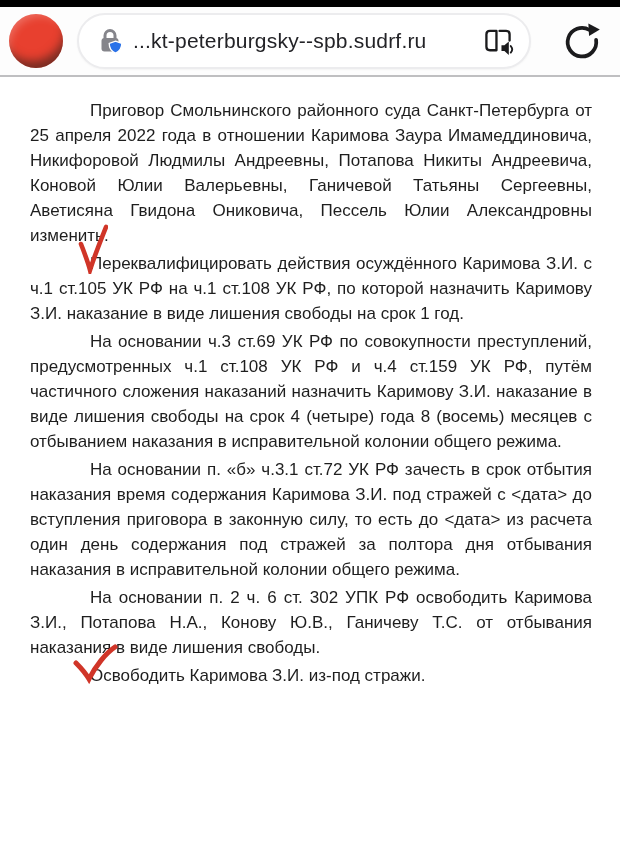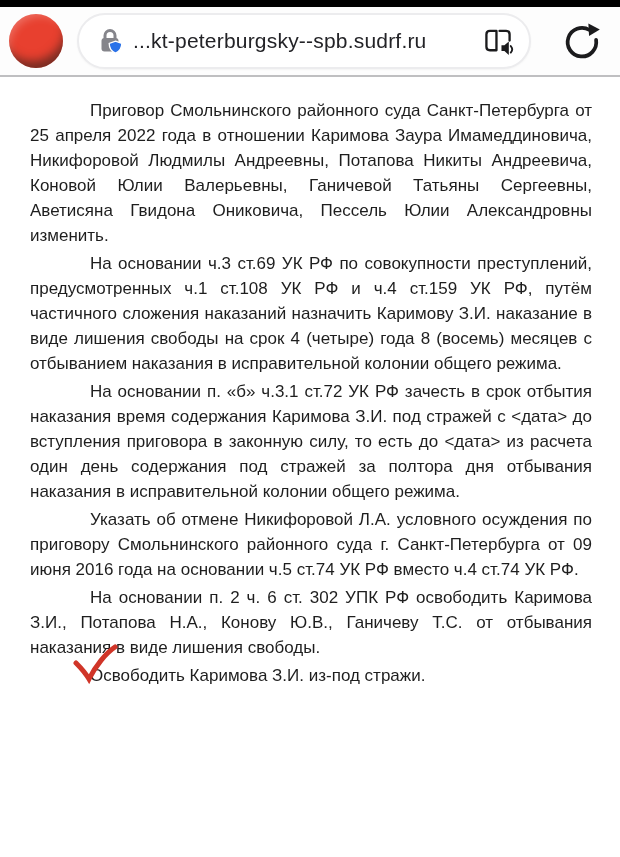--- a/index.html
+++ b/index.html
@@ -99,26 +99,31 @@
     </button>
 
   </div>
 
   <div class="divider"></div>
 
   <main class="doc">
 
     <p>Приговор Смольнинского районного суда Санкт-Петербурга от 25 апреля 2022 года в отношении Каримова Заура Имамеддиновича, Никифоровой Людмилы Андреевны, Потапова Никиты Андреевича, Коновой Юлии Валерьевны, Ганичевой Татьяны Сергеевны, Аветисяна Гвидона Ониковича, Пессель Юлии Александровны изменить.</p>
 
+    <p>
+      <svg class="check check-1" width="32" height="50" viewBox="0 0 32 50" aria-hidden="true">
+        <path d="M5 20 C8 28 12 38 14 46 C18.5 32 26 13 30 3" fill="none" stroke="#d03528" stroke-width="4.6" stroke-linecap="round"></path>
+      </svg>
+      <span>Переквалифицировать действия осуждённого Каримова З.И. с ч.1 ст.105 УК РФ на ч.1 ст.108 УК РФ, по которой назначить Каримову З.И. наказание в виде лишения свободы на срок 1 год.</span>
+    </p>
 
     <p>На основании ч.3 ст.69 УК РФ по совокупности преступлений, предусмотренных ч.1 ст.108 УК РФ и ч.4 ст.159 УК РФ, путём частичного сложения наказаний назначить Каримову З.И. наказание в виде лишения свободы на срок 4 (четыре) года 8 (восемь) месяцев с отбыванием наказания в исправительной колонии общего режима.</p>
 
     <p>На основании п. «б» ч.3.1 ст.72 УК РФ зачесть в срок отбытия наказания время содержания Каримова З.И. под стражей с &lt;дата&gt; до вступления приговора в законную силу, то есть до &lt;дата&gt; из расчета один день содержания под стражей за полтора дня отбывания наказания в исправительной колонии общего режима.</p>
 
-    <p>Указать об отмене Никифоровой Л.А. условного осуждения по приговору Смольнинского районного суда г. Санкт-Петербурга от 09 июня 2016 года на основании ч.5 ст.74 УК РФ вместо ч.4 ст.74 УК РФ.</p>
 
 
     <p>На основании п. 2 ч. 6 ст. 302 УПК РФ освободить Каримова З.И., Потапова Н.А., Конову Ю.В., Ганичеву Т.С. от отбывания наказания в виде лишения свободы.</p>
 
     <p>
       <svg class="check check-2" width="46" height="40" viewBox="0 0 46 40" aria-hidden="true">
         <path d="M4 19 C9 24 14 30 17 35 C23.5 22 34 9 43 3" fill="none" stroke="#d03528" stroke-width="5" stroke-linecap="round"></path>
       </svg>
       <span>Освободить Каримова З.И. из-под стражи.</span>
     </p>

